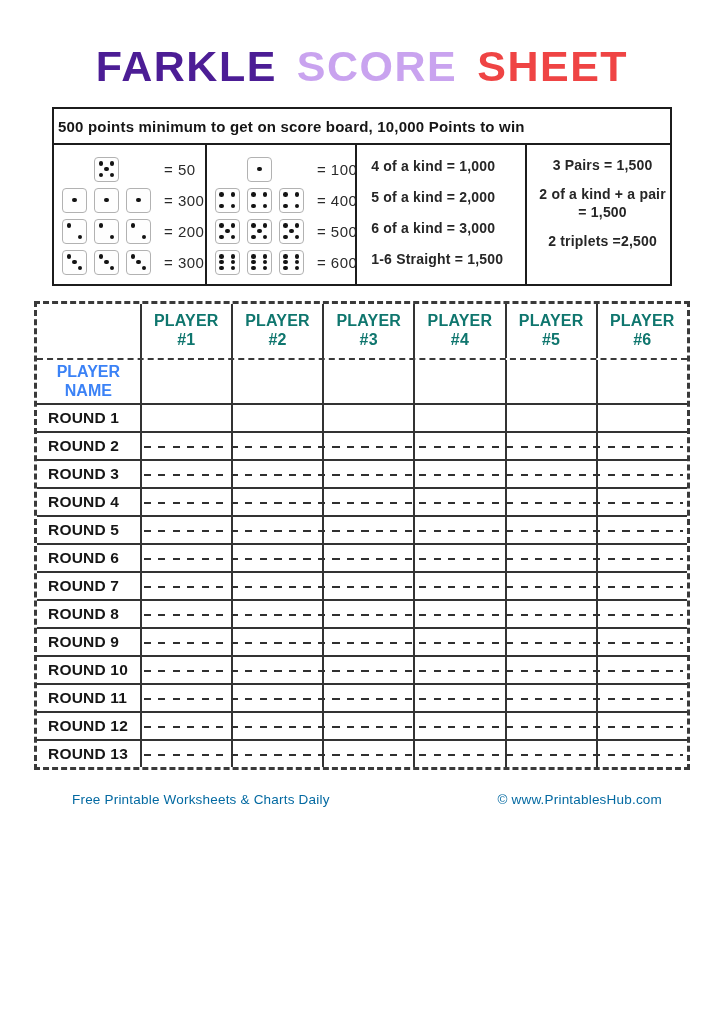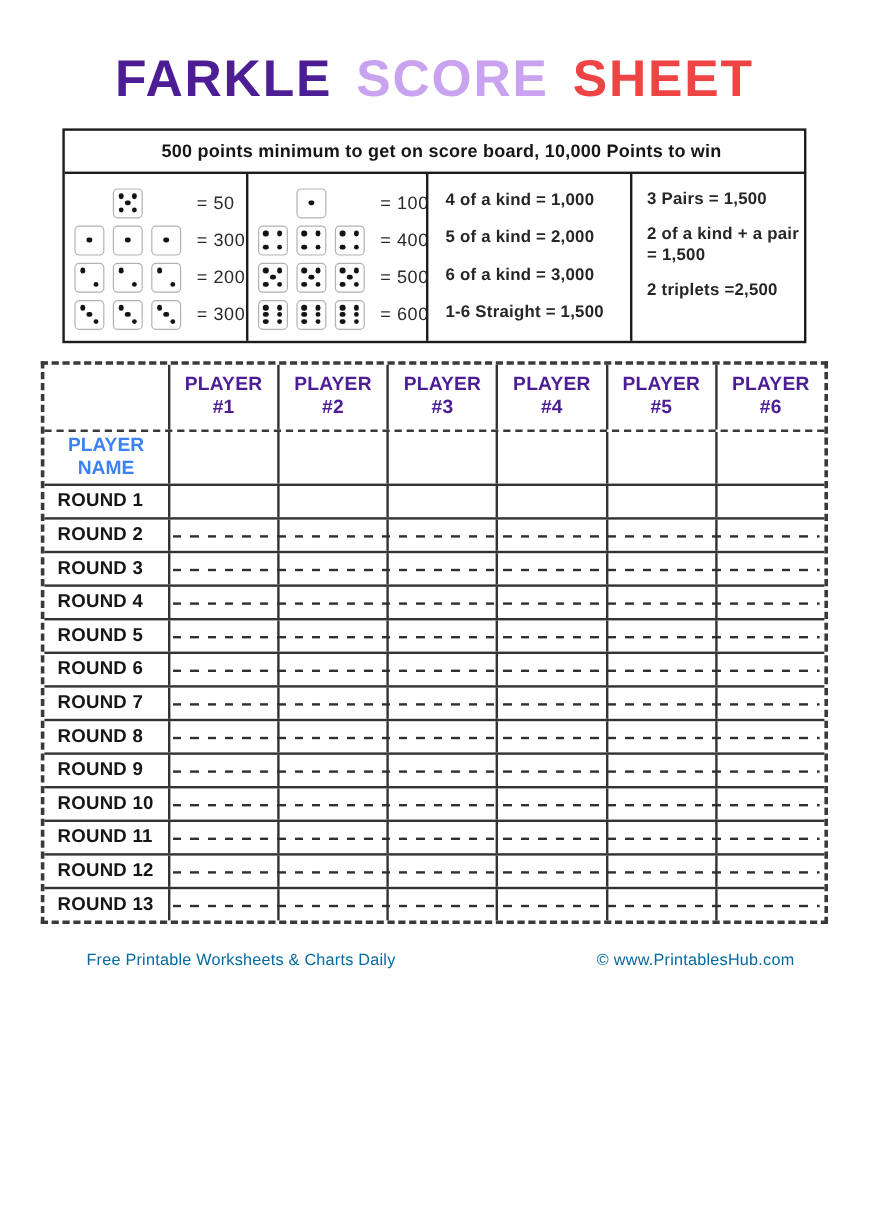--- a/index.html
+++ b/index.html
@@ -27,33 +27,32 @@
 
   
   .rules-box {
     width: 620px;
     margin: 18px auto 0 auto;
     border: 2px solid #1c1c1c;
   }
   .rules-header {
     font-weight: bold;
     font-size: 15px;
-    text-align: center;
-    padding: 9px 4px 8px 16px;
+    padding: 9px 4px 8px 4px;
     border-bottom: 2px solid #1c1c1c;
     color: #161616;
     letter-spacing: 0.2px;
   }
   .rules-body { display: flex; align-items: stretch; min-height: 133px; }
   .rules-col { padding: 8px 6px 6px 8px; }
   .rules-col + .rules-col { border-left: 2px solid #1c1c1c; }
   .col-dice-1 { width: 24.5%; }
   .col-dice-2 { width: 24.4%; }
   .col-text-1 { width: 27.6%; padding: 13px 4px 0 14px; }
-  .col-text-2 { width: 23.5%; padding: 12px 4px 0 12px; }
+  .col-text-2 { width: 23.5%; padding: 12px 4px 0 12px; text-align: center; }
 
   .dice-row { display: flex; align-items: center; height: 30px; margin: 1px 0; }
   .dice-area {
     width: 89px;
     display: flex;
     justify-content: center;
     gap: 7px;
     flex: none;
   }
   .score-label {
@@ -107,21 +106,21 @@
   .label-col { width: 15.8%; }
   .player-col { width: 14.033%; }
 
   .header-row { height: 54px; }
   .header-row .player-col {
     display: flex; align-items: center; justify-content: center;
     text-align: center;
     font-weight: bold;
     font-size: 16px;
     line-height: 1.18;
-    color: #4c1d95;
+    color: #0f766e;
     padding: 2px 14px;
     letter-spacing: 0.2px;
   }
 
   .name-row { height: 45px; border-top: 2px dashed #3a3a3a; }
   .name-row .label-col {
     display: flex; align-items: center; justify-content: center;
     text-align: center;
     font-weight: bold;
     font-size: 16px;

